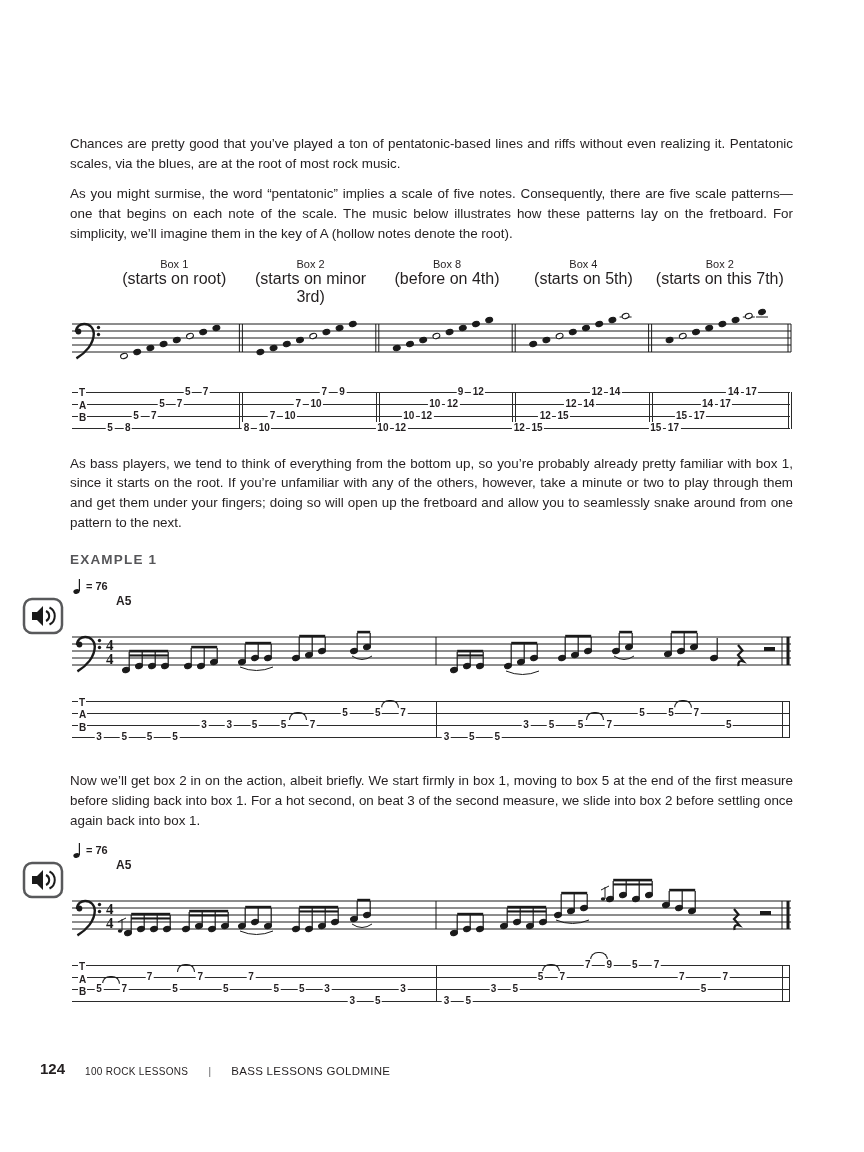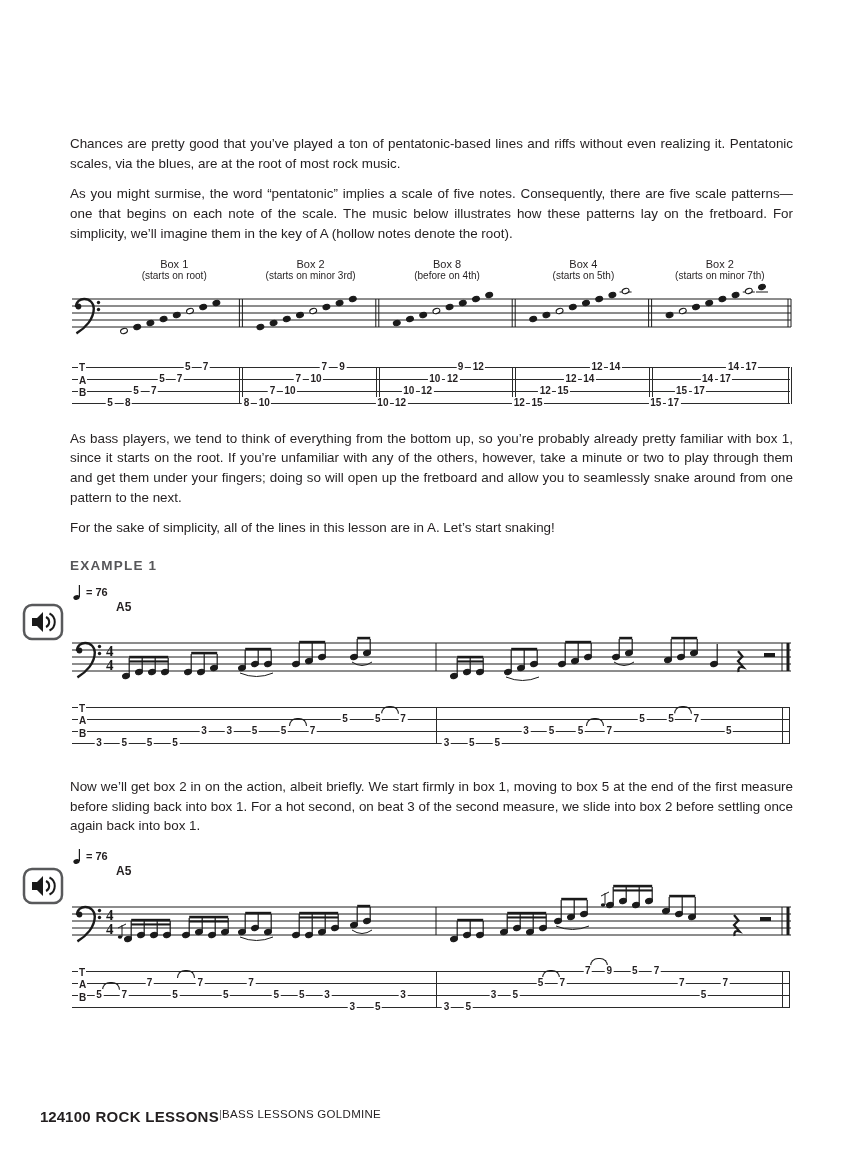--- a/index.html
+++ b/index.html
@@ -16,42 +16,42 @@
   .content{position:absolute;top:134px;left:70px;width:723px}
   .para{font-size:13.4px;line-height:1.47;text-align:justify;margin:0 0 11px 0}
   .mt16{margin-top:16px}
   .mt22{margin-top:24px}
 
   
   .scale-section{margin:14px 0 6px 0}
   .box-labels{display:flex;margin-left:36px;width:682px}
   .box-label{flex:1;text-align:center}
   .box-label .bn{font-size:11px;font-weight:400}
-  .box-label .bs{font-size:10px}
+  .box-label .bs{font-size:16px}
   .tabwrap{position:relative;height:52px}
   .scale-tabwrap{width:724px;margin-top:10px}
   .tabline{position:absolute;left:2px;right:4px;height:1px;background:#2b2b2b}
   .tabletter{position:absolute;left:8px;font-size:10px;font-weight:700;line-height:12px;background:#fff;padding:0 1px;z-index:2}
   .tabbar{position:absolute;top:6px;height:37px;width:1px;background:#2b2b2b}
   .tabnum{position:absolute;font-size:10px;font-weight:700;line-height:12px;background:#fff;padding:0 1.5px;transform:translateX(-50%);z-index:3}
   .tabarc{position:absolute;width:16px;height:7px;border:1.2px solid #1a1a1a;border-bottom:none;border-radius:8px 8px 0 0;transform:translateX(-50%);z-index:1;background:transparent}
 
   
   .ex-label{font-size:13.5px;font-weight:700;letter-spacing:1.2px;color:#565659;margin:20px 0 10px 0}
   .notation{position:relative;width:724px;padding-top:34px}
   .speaker{position:absolute;left:-48px;top:20px}
   .tempo-line{position:absolute;left:2px;top:0;display:flex;align-items:center;gap:2px;font-size:11px;font-weight:700}
   .chord{position:absolute;left:46px;top:17px;font-size:12px;font-weight:700}
   .extab{width:724px;margin-top:8px}
   .exstaff{display:block}
 
   
-  .footer{position:absolute;left:40px;top:1108px;display:flex;align-items:flex-start;gap:0}
+  .footer{position:absolute;left:40px;top:1060px;display:flex;align-items:flex-end;gap:20px}
   .footer-page{font-size:15px;font-weight:700}
-  .footer-series{font-size:15px;font-weight:700;letter-spacing:.3px}
+  .footer-series{font-size:10px;font-weight:400;letter-spacing:.3px}
   .footer-sep{font-size:11.5px;color:#6d6e71}
   .footer-book{font-size:11.5px;letter-spacing:.3px}
 </style>
 </head>
 <body>
 
 <div class="page">
 
   <div class="header">
   </div>
@@ -74,21 +74,21 @@
           <div class="box-label">
             <div class="bn">Box 8</div>
             <div class="bs">(before on 4th)</div>
           </div>
           <div class="box-label">
             <div class="bn">Box 4</div>
             <div class="bs">(starts on 5th)</div>
           </div>
           <div class="box-label">
             <div class="bn">Box 2</div>
-            <div class="bs">(starts on minor 7th)</div>
+            <div class="bs">(starts on this 7th)</div>
           </div>
         </div>
       <svg id="scale-staff" width="724" height="66">
           <line x1="2" y1="18" x2="721" y2="18" stroke="#1a1a1a" stroke-width="1"></line>
           <line x1="2" y1="25" x2="721" y2="25" stroke="#1a1a1a" stroke-width="1"></line>
           <line x1="2" y1="32" x2="721" y2="32" stroke="#1a1a1a" stroke-width="1"></line>
           <line x1="2" y1="39" x2="721" y2="39" stroke="#1a1a1a" stroke-width="1"></line>
           <line x1="2" y1="46" x2="721" y2="46" stroke="#1a1a1a" stroke-width="1"></line>
           <circle cx="8.4" cy="25.5" r="2.9" fill="#1a1a1a"></circle>
           <path d="M6,26c0,-5.5 4.2,-8 8.2,-8c5.6,0 9.6,4.2 9.6,9.6c0,10.4 -8.4,19.4 -17.4,24.8" fill="none" stroke="#1a1a1a" stroke-width="2.4"></path>
@@ -203,21 +203,20 @@
           <span class="tabnum" style="left: 637.524px; top: 12px;">14</span>
           <span class="tabnum" style="left: 655.256px; top: 12px;">17</span>
           <span class="tabnum" style="left: 611.608px; top: 24px;">15</span>
           <span class="tabnum" style="left: 629.34px; top: 24px;">17</span>
           <span class="tabnum" style="left: 585.692px; top: 36px;">15</span>
           <span class="tabnum" style="left: 603.424px; top: 36px;">17</span>
         </div>
     </div>
 
     <p class="para mt16">As bass players, we tend to think of everything from the bottom up, so you’re probably already pretty familiar with box 1, since it starts on the root. If you’re unfamiliar with any of the others, however, take a minute or two to play through them and get them under your fingers; doing so will open up the fretboard and allow you to seamlessly snake around from one pattern to the next.</p>
-    <p class="para">For the sake of simplicity, all of the lines in this lesson are in A. Let’s start snaking!</p>
 
     <div class="example">
       <div class="ex-label">EXAMPLE 1</div>
       <div class="notation">
         <div class="speaker">
           <svg width="42" height="38">
             <rect x="2" y="2" width="38" height="34" rx="8" fill="#fff" stroke="#58595b" stroke-width="2.5"></rect>
             <polygon points="10,15 15,15 21,9 21,29 15,23 10,23" fill="#1a1a1a"></polygon>
             <path d="M24,14 a5.5,5.5 0 0 1 0,10" fill="none" stroke="#1a1a1a" stroke-width="2"></path>
             <path d="M27.5,10.5 a9.5,9.5 0 0 1 0,17" fill="none" stroke="#1a1a1a" stroke-width="2"></path>

